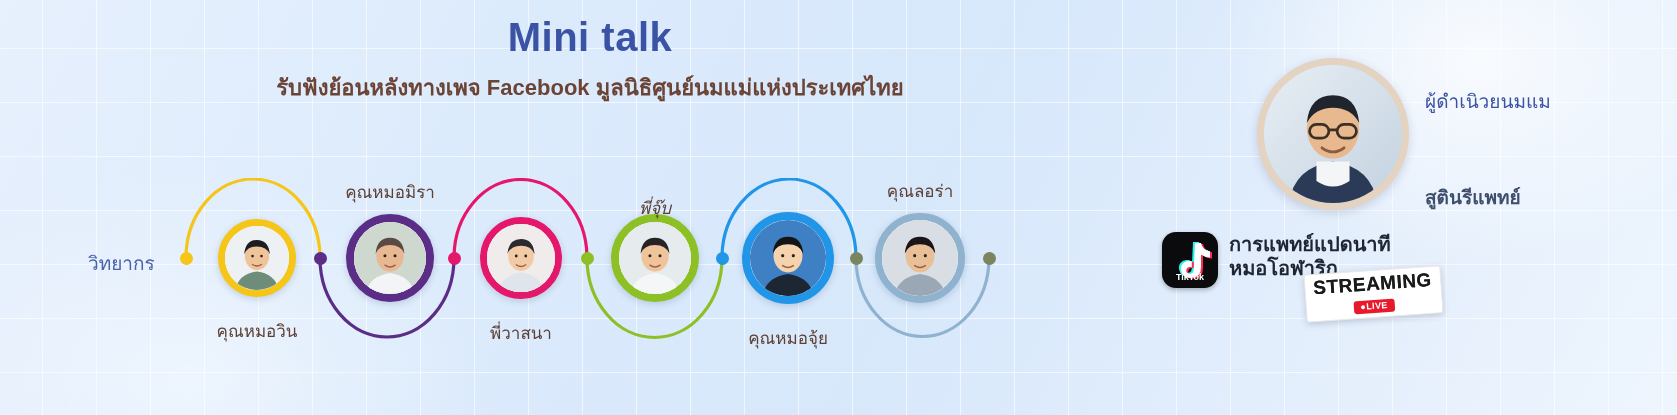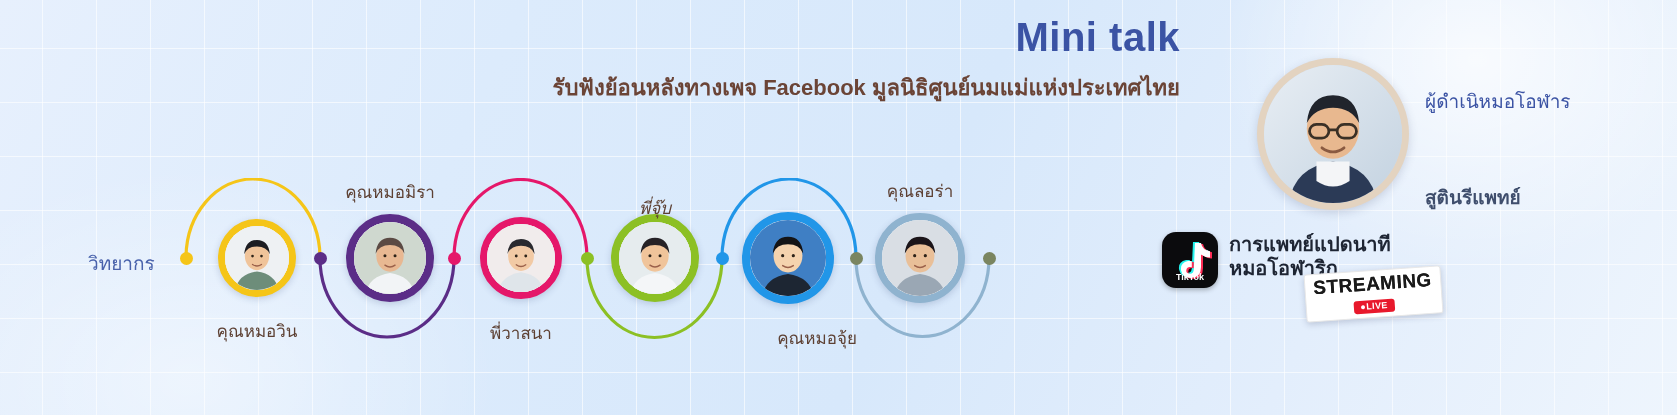--- a/index.html
+++ b/index.html
@@ -31,21 +31,21 @@
     background:radial-gradient(ellipse at center, rgba(255,255,255,.75) 0%, rgba(255,255,255,0) 70%);
     pointer-events:none;
   }
   #glow-bl {
     position:absolute; left:-120px; bottom:-180px; width:620px; height:430px;
     background:radial-gradient(ellipse at center, rgba(255,255,255,.45) 0%, rgba(255,255,255,0) 70%);
     pointer-events:none;
   }
 
   
-  .head-wrap { position:absolute; left:0; top:16px; width:1180px; text-align:right; }
+  .head-wrap { position:absolute; left:0; top:16px; width:1180px; text-align:center; }
   .title-1 {
     font-size:40px; font-weight:bold; color:#3b53a4; letter-spacing:.5px;
     line-height:1.08; margin:0;
   }
   .title-2 {
     font-size:41px; font-weight:bold; color:#3b53a4;
     line-height:1.18; margin:4px 0 0 0; white-space:nowrap;
   }
   .subtitle {
     font-size:22px; font-weight:bold; color:#6b4436;
@@ -202,21 +202,21 @@
       <svg viewBox="0 0 100 100" width="100%" height="100%">
         <rect width="100" height="100" fill="#3f7fc4"></rect>
         <path d="M16 100 q5-25 34-29 q29 4 34 29 z" fill="#1d2633"></path>
         <ellipse cx="50" cy="47" rx="19" ry="22" fill="#f5d3ae"></ellipse>
         <path d="M30 44 q2-22 20-22 q18 0 20 22 q-5-12 -20-12 q-15 0 -20 12z" fill="#141416"></path>
         <circle cx="43" cy="47" r="2.1" fill="#2d2319"></circle>
         <circle cx="57" cy="47" r="2.1" fill="#2d2319"></circle>
         <path d="M43 60 q7 5 14 0" stroke="#9a604a" stroke-width="2" fill="none" stroke-linecap="round"></path>
       </svg></div>
         </div>
-        <div class="nm" style="left: 788px; transform: translateX(-50%); top: 146px; margin-left: 29px;">คุณหมอจุ้ย</div>
+        <div class="nm" style="left: 788px; transform: translateX(-50%); top: 146px;">คุณหมอจุ้ย</div>
         <div class="ring" style="left: 875px; top: 35px; width: 90px; height: 90px; border: 7px solid rgb(143, 179, 207);">
           <div class="inner">
       <svg viewBox="0 0 100 100" width="100%" height="100%">
         <rect width="100" height="100" fill="#d9dee4"></rect>
         <path d="M16 100 q5-25 34-29 q29 4 34 29 z" fill="#9aa7b4"></path>
         <ellipse cx="50" cy="47" rx="19" ry="22" fill="#e9bf98"></ellipse>
         <path d="M30 44 q2-22 20-22 q18 0 20 22 q-5-12 -20-12 q-15 0 -20 12z" fill="#1b1419"></path>
         <circle cx="43" cy="47" r="2.1" fill="#2d2319"></circle>
         <circle cx="57" cy="47" r="2.1" fill="#2d2319"></circle>
         <path d="M43 60 q7 5 14 0" stroke="#9a604a" stroke-width="2" fill="none" stroke-linecap="round"></path>
@@ -248,21 +248,21 @@
           <path d="M38 70 h24 v14 q-12 8 -24 0 z" fill="#f4f5f7"></path>
           <ellipse cx="50" cy="46" rx="19" ry="22" fill="#e8b88f"></ellipse>
           <path d="M31 42 q2-20 19-20 q17 0 19 20 q-6-11 -19-11 q-13 0 -19 11z" fill="#20242c"></path>
           <rect x="33" y="43" width="14" height="10" rx="5" fill="none" stroke="#3a3026" stroke-width="2"></rect>
           <rect x="53" y="43" width="14" height="10" rx="5" fill="none" stroke="#3a3026" stroke-width="2"></rect>
           <line x1="47" y1="47" x2="53" y2="47" stroke="#3a3026" stroke-width="2"></line>
           <path d="M42 60 q8 6 16 0" stroke="#8a5a41" stroke-width="2" fill="none" stroke-linecap="round"></path>
         </svg>
       </div>
     </div>
-    <div class="host-role">ผู้ดำเนิหมอโอฬาร</div>
+    <div class="host-role">ผู้ดำเนิวยนมแม</div>
     <div class="host-spec">สูตินรีแพทย์</div>
 
     <div id="tiktok">
       <div id="tt-icon">
         <svg viewBox="0 0 56 56" width="56" height="56">
           <path d="M33 11 h6 q1.4 7.2 9 8.2 v6.2 q-5.4 .1 -9-2.8 v12.6 q0 9.6 -9.3 10.6 q-8.9 .9 -10.6-7.2 q-1.3-7.6 6.9-9.5 q2-0.4 3.8 0 v6.2 q-4.6-1.2 -5.4 2.4 q-0.7 3.5 3 4 q4.1 .4 4.4-4.5 z" fill="#25f4ee" transform="translate(-2,-1)"></path>
           <path d="M33 11 h6 q1.4 7.2 9 8.2 v6.2 q-5.4 .1 -9-2.8 v12.6 q0 9.6 -9.3 10.6 q-8.9 .9 -10.6-7.2 q-1.3-7.6 6.9-9.5 q2-0.4 3.8 0 v6.2 q-4.6-1.2 -5.4 2.4 q-0.7 3.5 3 4 q4.1 .4 4.4-4.5 z" fill="#fe2c55" transform="translate(2,1)"></path>
           <path d="M33 11 h6 q1.4 7.2 9 8.2 v6.2 q-5.4 .1 -9-2.8 v12.6 q0 9.6 -9.3 10.6 q-8.9 .9 -10.6-7.2 q-1.3-7.6 6.9-9.5 q2-0.4 3.8 0 v6.2 q-4.6-1.2 -5.4 2.4 q-0.7 3.5 3 4 q4.1 .4 4.4-4.5 z" fill="#ffffff"></path>
         </svg>
       </div>

